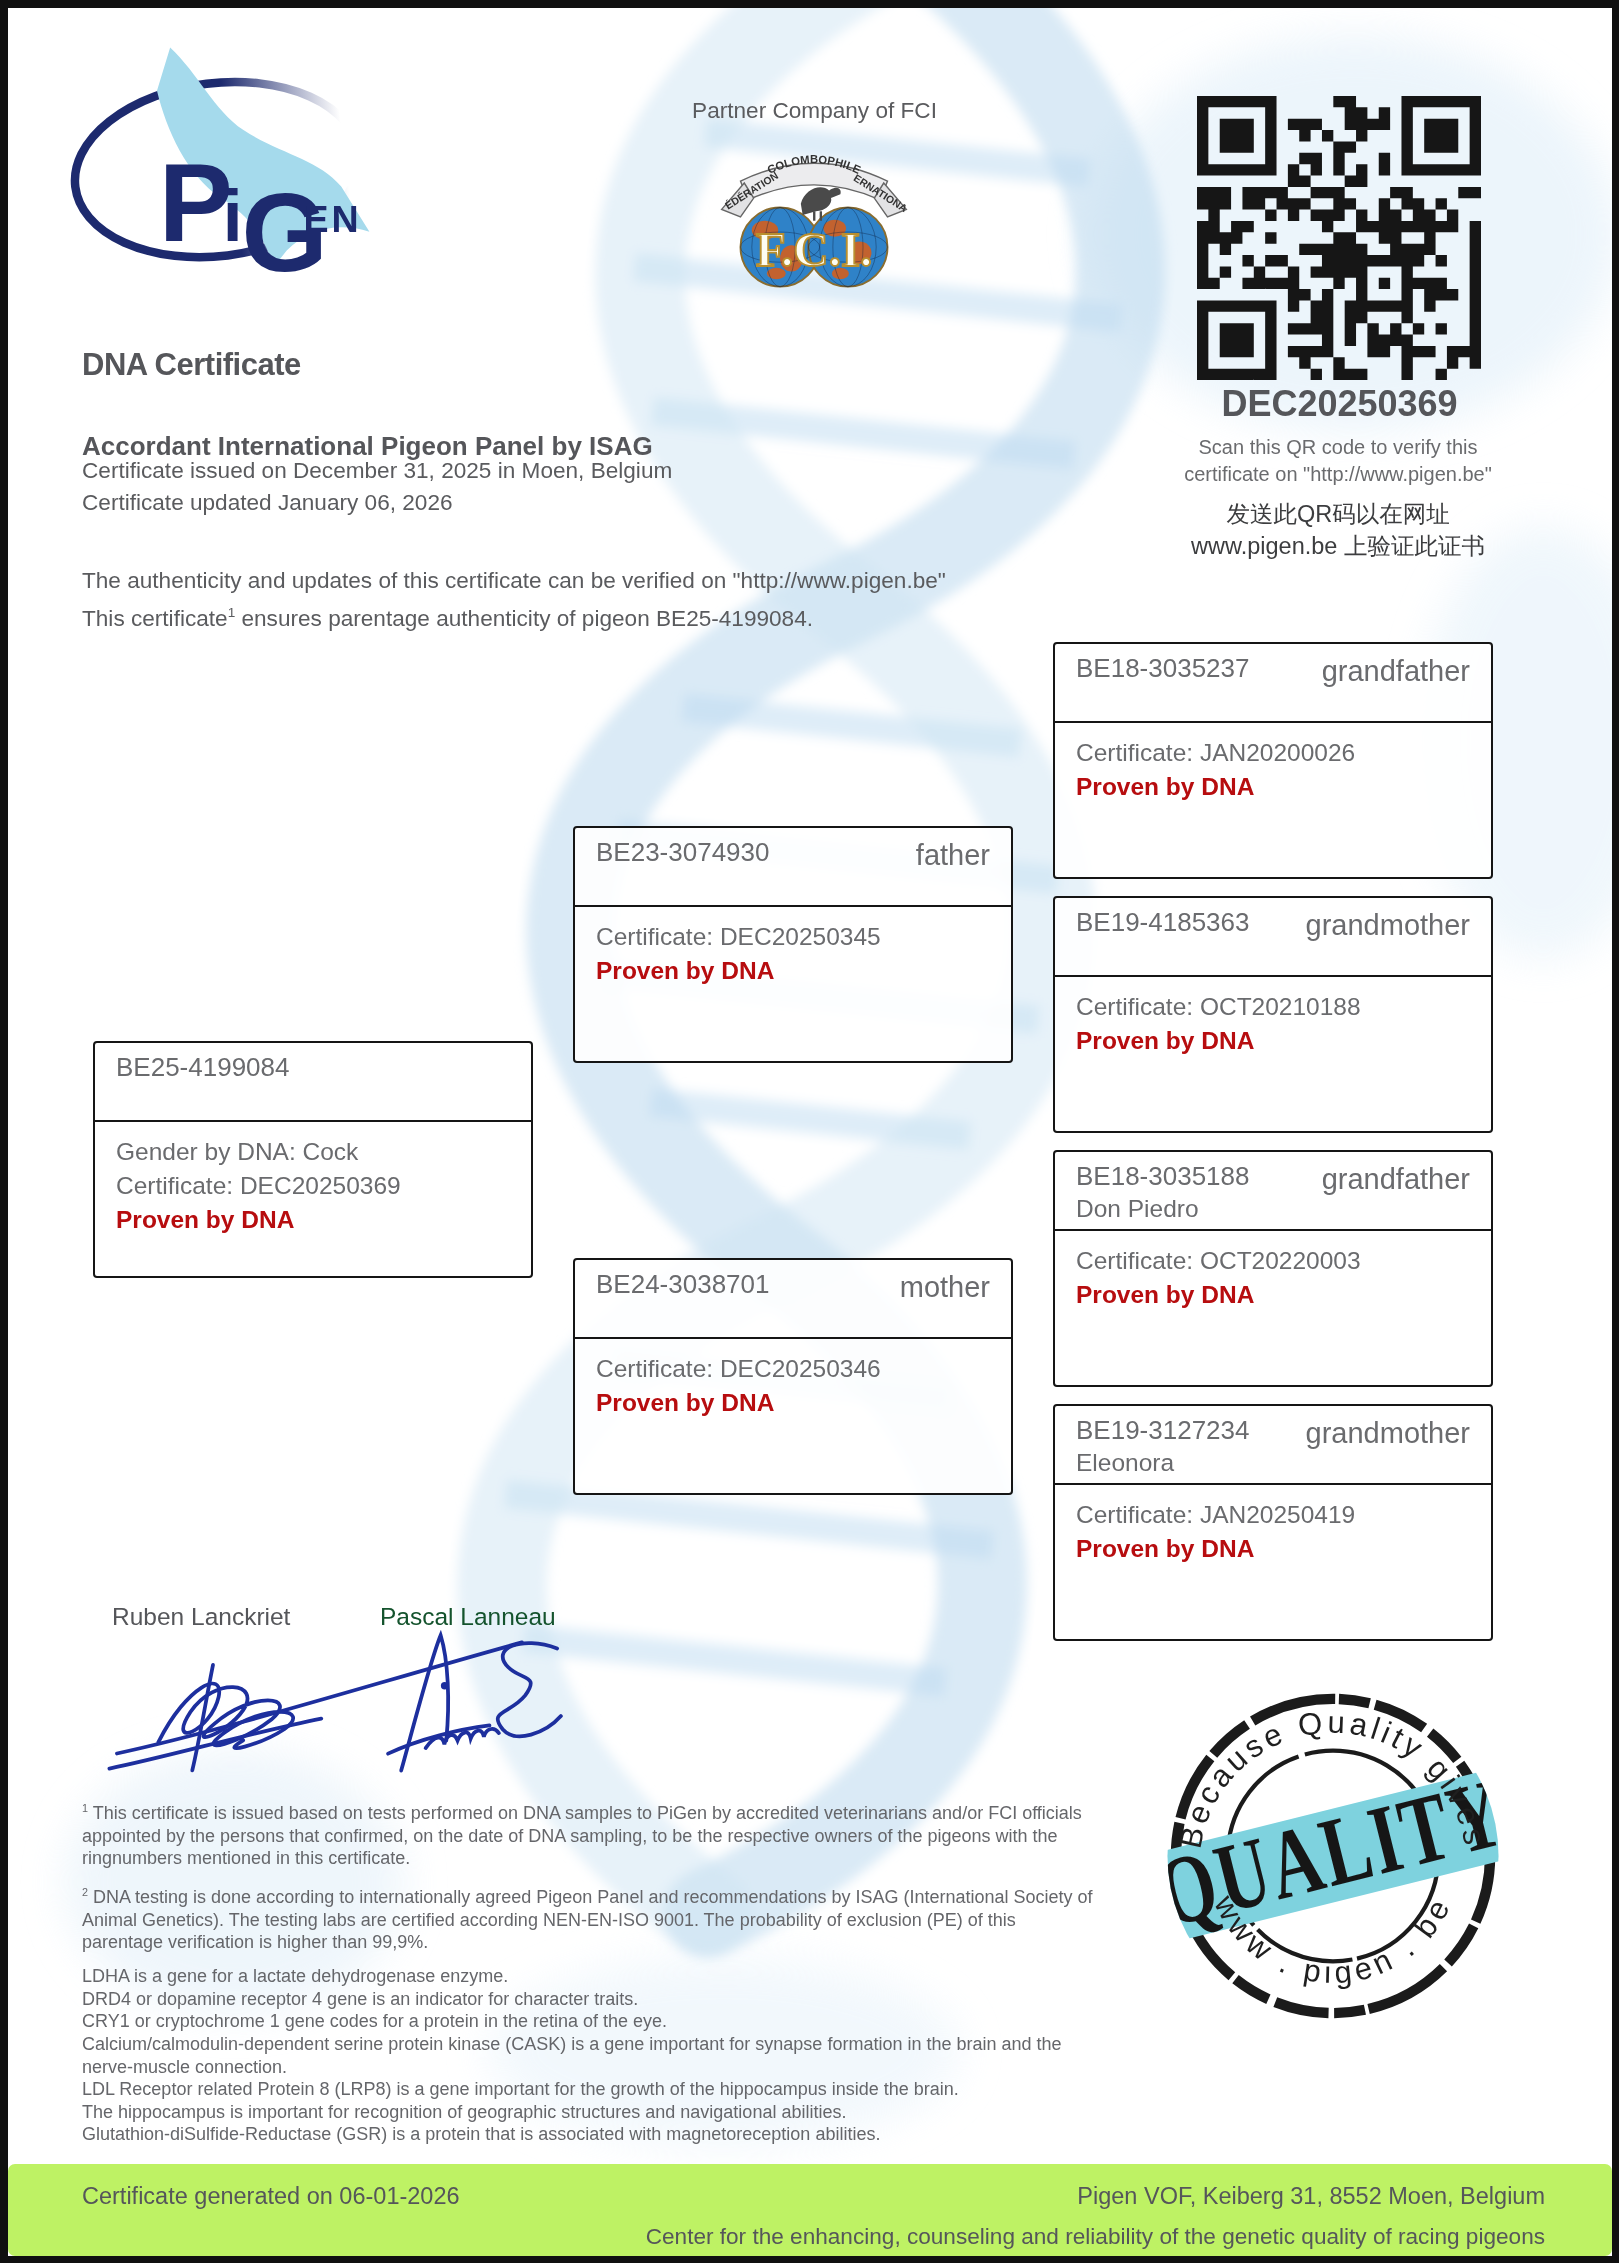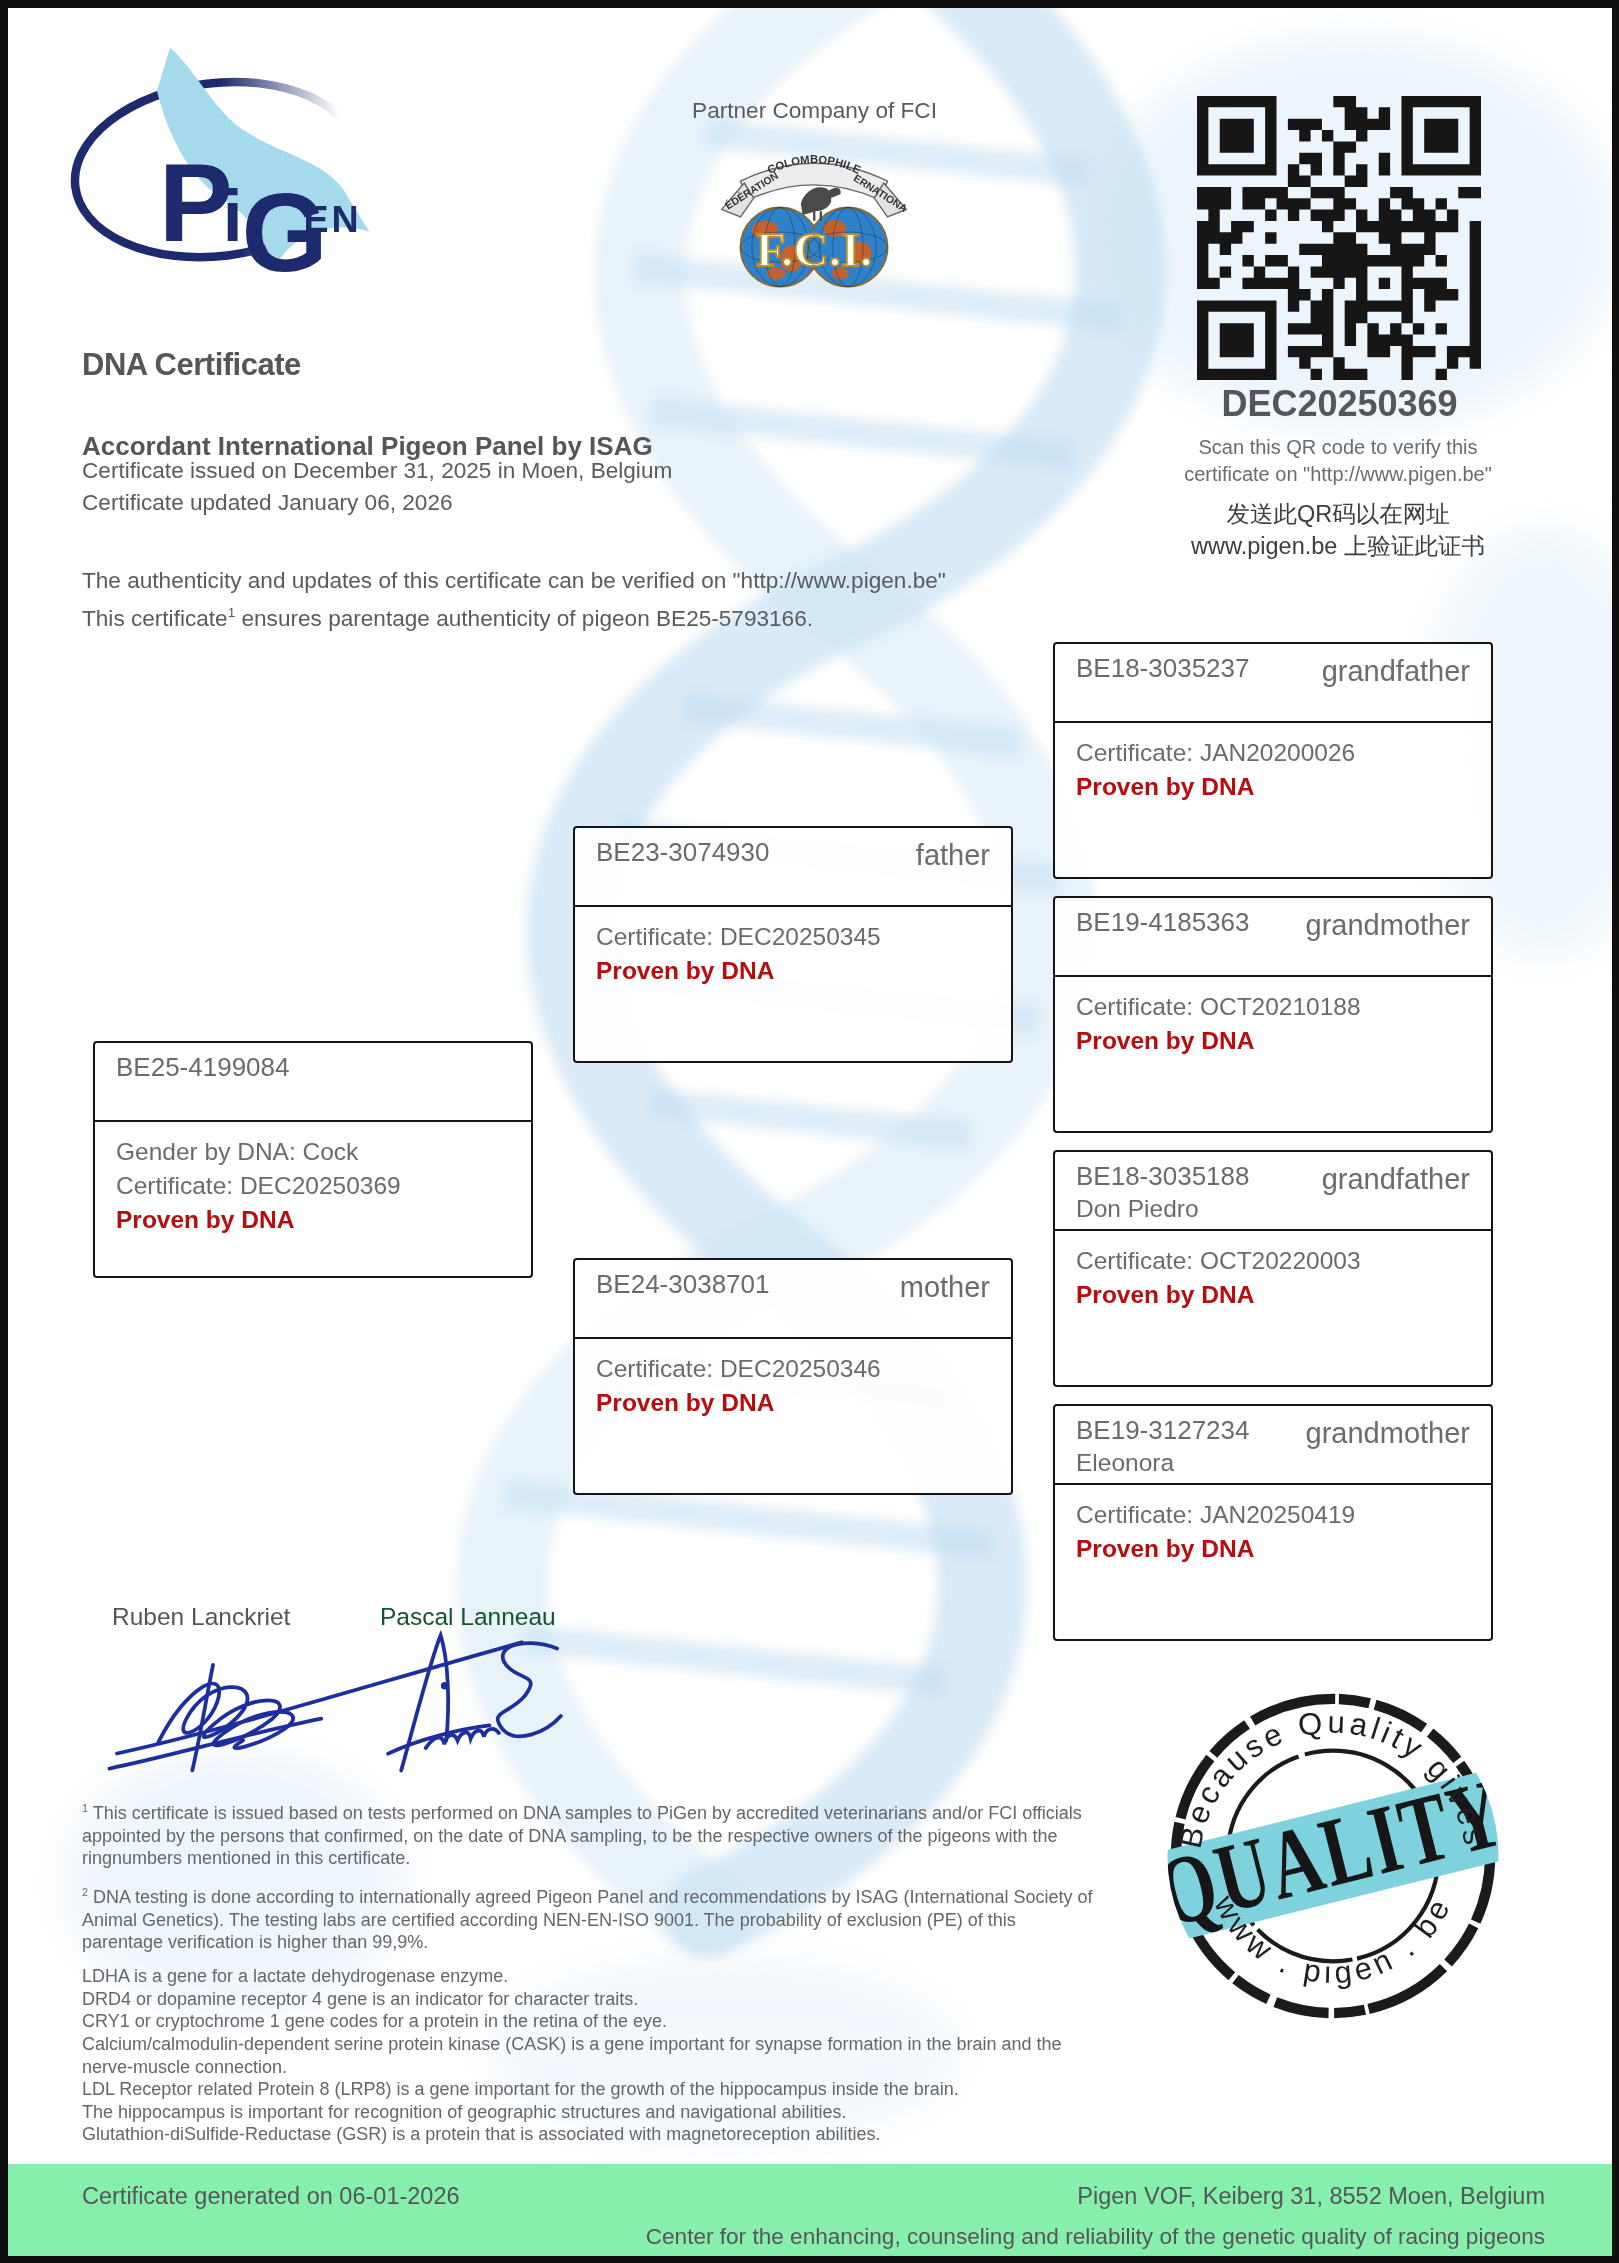--- a/index.html
+++ b/index.html
@@ -170,21 +170,21 @@
     <div>Scan this QR code to verify this</div>
     <div>certificate on "http://www.pigen.be"</div>
   </div>
 
   <div class="layer title">DNA Certificate</div>
   <div class="layer subtitle">Accordant International Pigeon Panel by ISAG</div>
   <div class="layer issued">Certificate issued on December 31, 2025 in Moen, Belgium</div>
   <div class="layer updated">Certificate updated January 06, 2026</div>
   <div class="layer verify">
     <div>The authenticity and updates of this certificate can be verified on "http://www.pigen.be"</div>
-    <div><span>This certificate</span><sup>1</sup><span> ensures parentage authenticity of pigeon BE25-5793166.</span></div>
+    <div><span>This certificate</span><sup>1</sup><span> ensures parentage authenticity of pigeon BE25-4199084.</span></div>
   </div>
 
   <div class="pbox b-subject">
     <div class="pbox-hd">
       <span class="pbox-ring">BE25-4199084</span>
       <span class="pbox-role"></span>
       <div class="pbox-name"></div>
     </div>
     <div class="pbox-bd">
       <div>Gender by DNA: Cock</div>
@@ -316,20 +316,20 @@
       </g>
     </g>
     <text font-size="33" fill="#1f1f1f" letter-spacing="4" font-family="'Liberation Sans', sans-serif">
       <textPath href="#arcT" startOffset="50%" text-anchor="middle">Because Quality gives</textPath>
     </text>
     <text font-size="33" fill="#1f1f1f" letter-spacing="5" font-family="'Liberation Sans', sans-serif">
       <textPath href="#arcB" startOffset="50%" text-anchor="middle">www . pigen . be</textPath>
     </text>
   </svg>
 
-  <div class="footer-band" style="background-color: #86efac;">
+  <div class="footer-band" style="background-color: #bef264; border-radius: 7px;">
     <div class="footer-generated">Certificate generated on 06-01-2026</div>
     <div class="footer-address">Pigen VOF, Keiberg 31, 8552 Moen, Belgium</div>
     <div class="footer-tagline">Center for the enhancing, counseling and reliability of the genetic quality of racing pigeons</div>
   </div>
 
 </div>
 
 
 </body></html>

